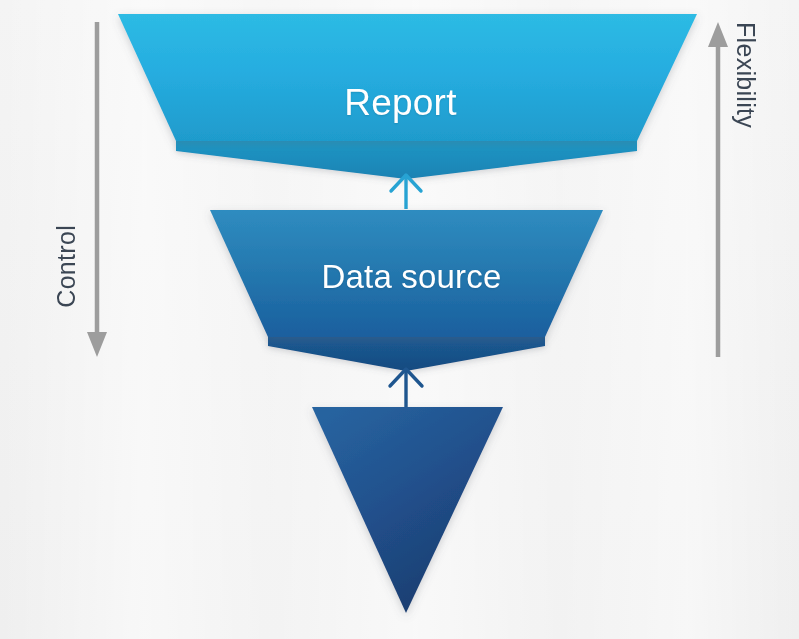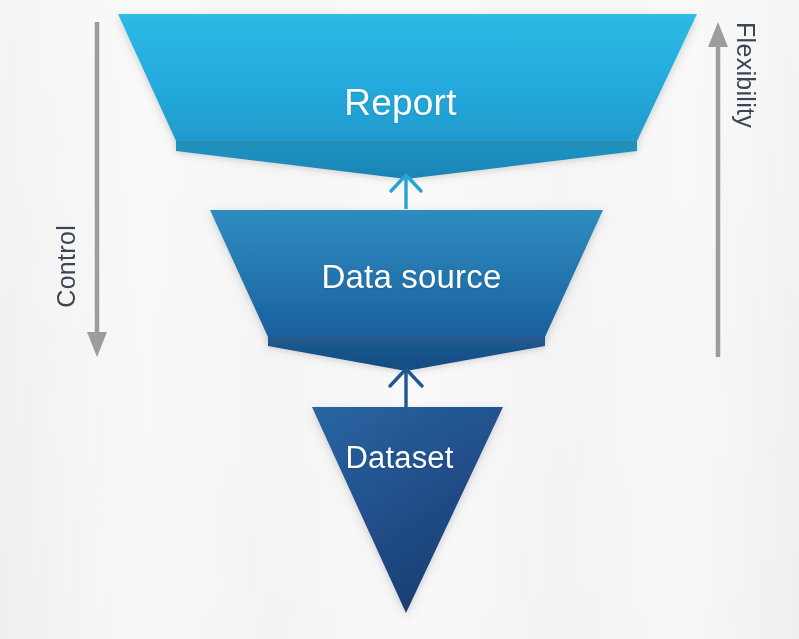--- a/index.html
+++ b/index.html
@@ -157,19 +157,18 @@
     <g>
       <line x1="718" y1="39" x2="718" y2="357" stroke="#9d9d9d" stroke-width="4.5" stroke-linecap="butt"></line>
       <polygon points="718,22 708,47 728,47" fill="#9d9d9d"></polygon>
     </g>
   </svg>
 
   <div class="shape-label" id="label-report">Report</div>
 
   <div class="shape-label" id="label-datasource">Data source</div>
 
-  <div class="shape-label" id="label-dataset">Dataset</div>
 
   <div class="axis-label" id="label-control">Control</div>
 
   <div class="axis-label" id="label-flexibility">Flexibility</div>
 
 </div>
 
 </body></html>

